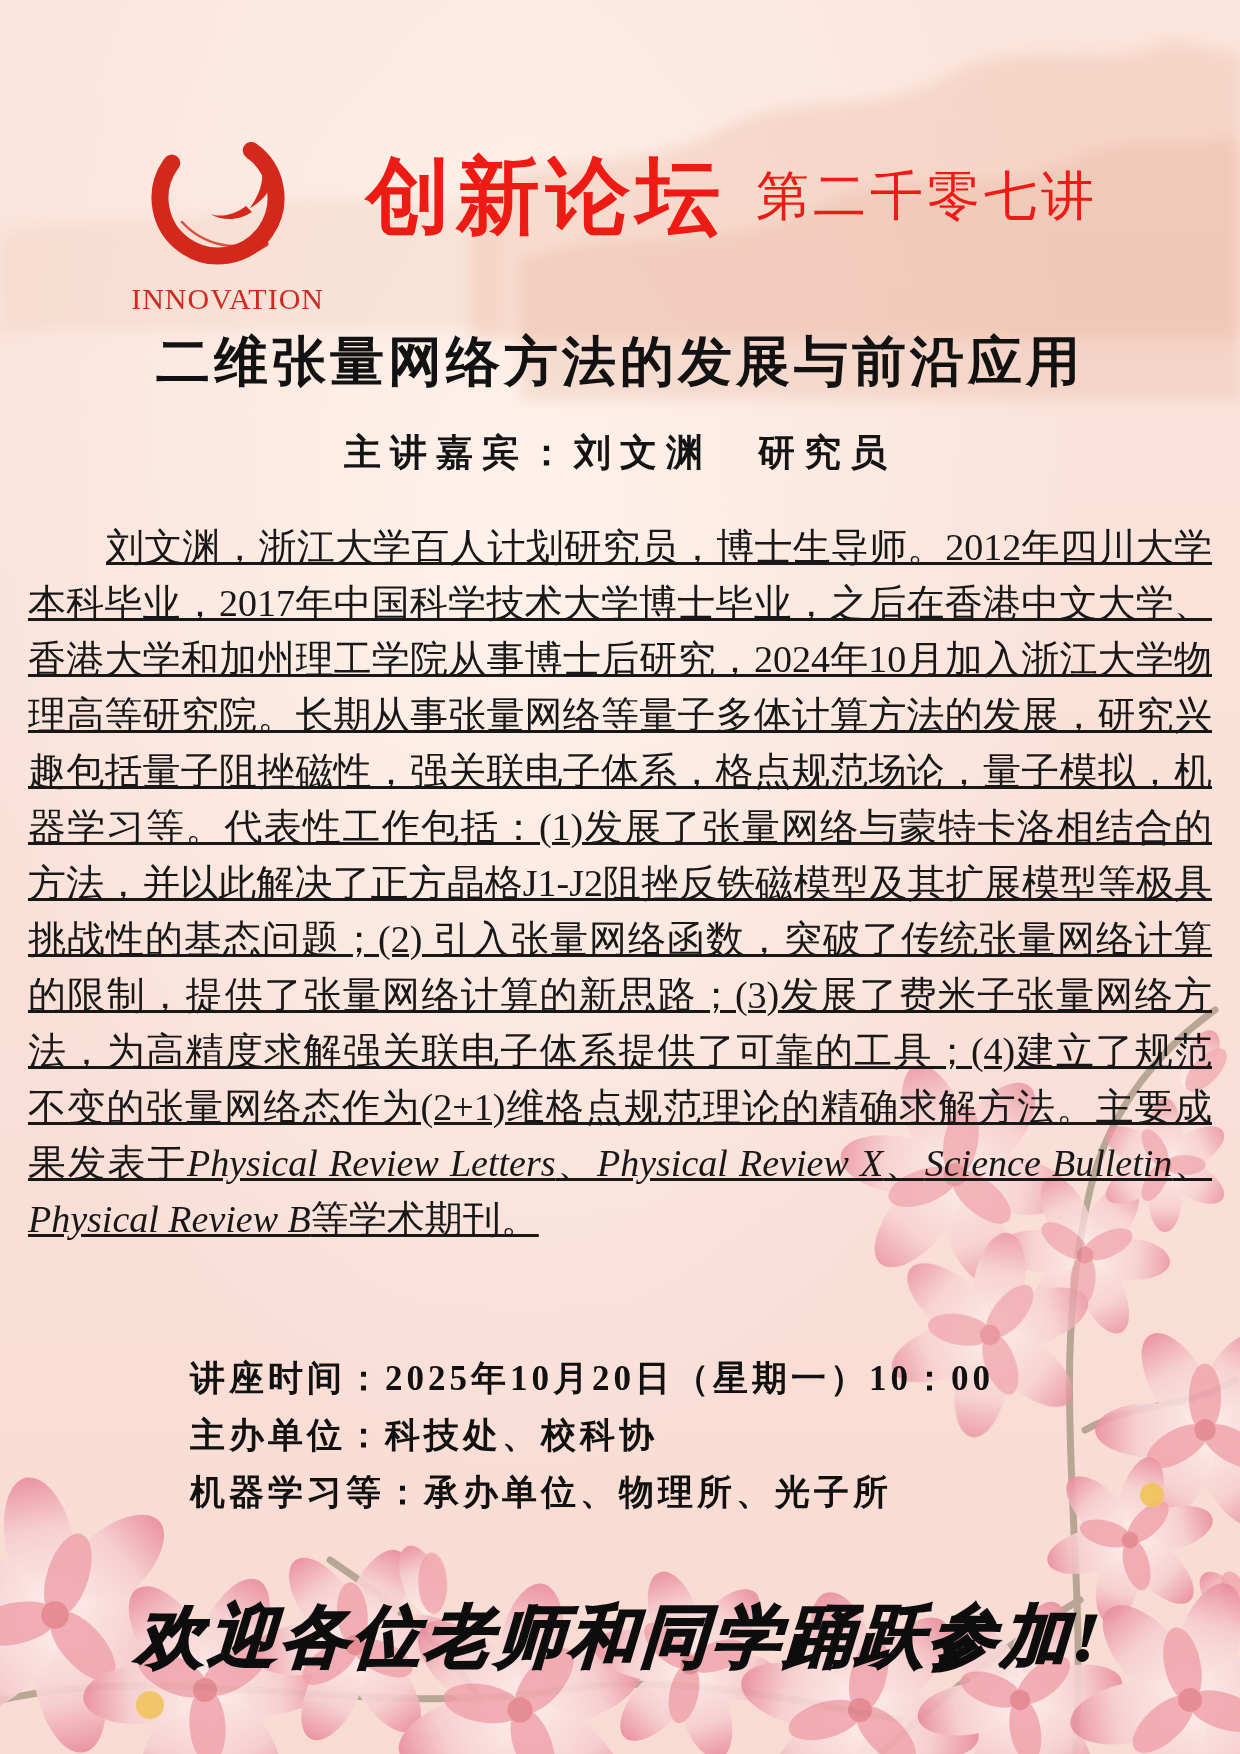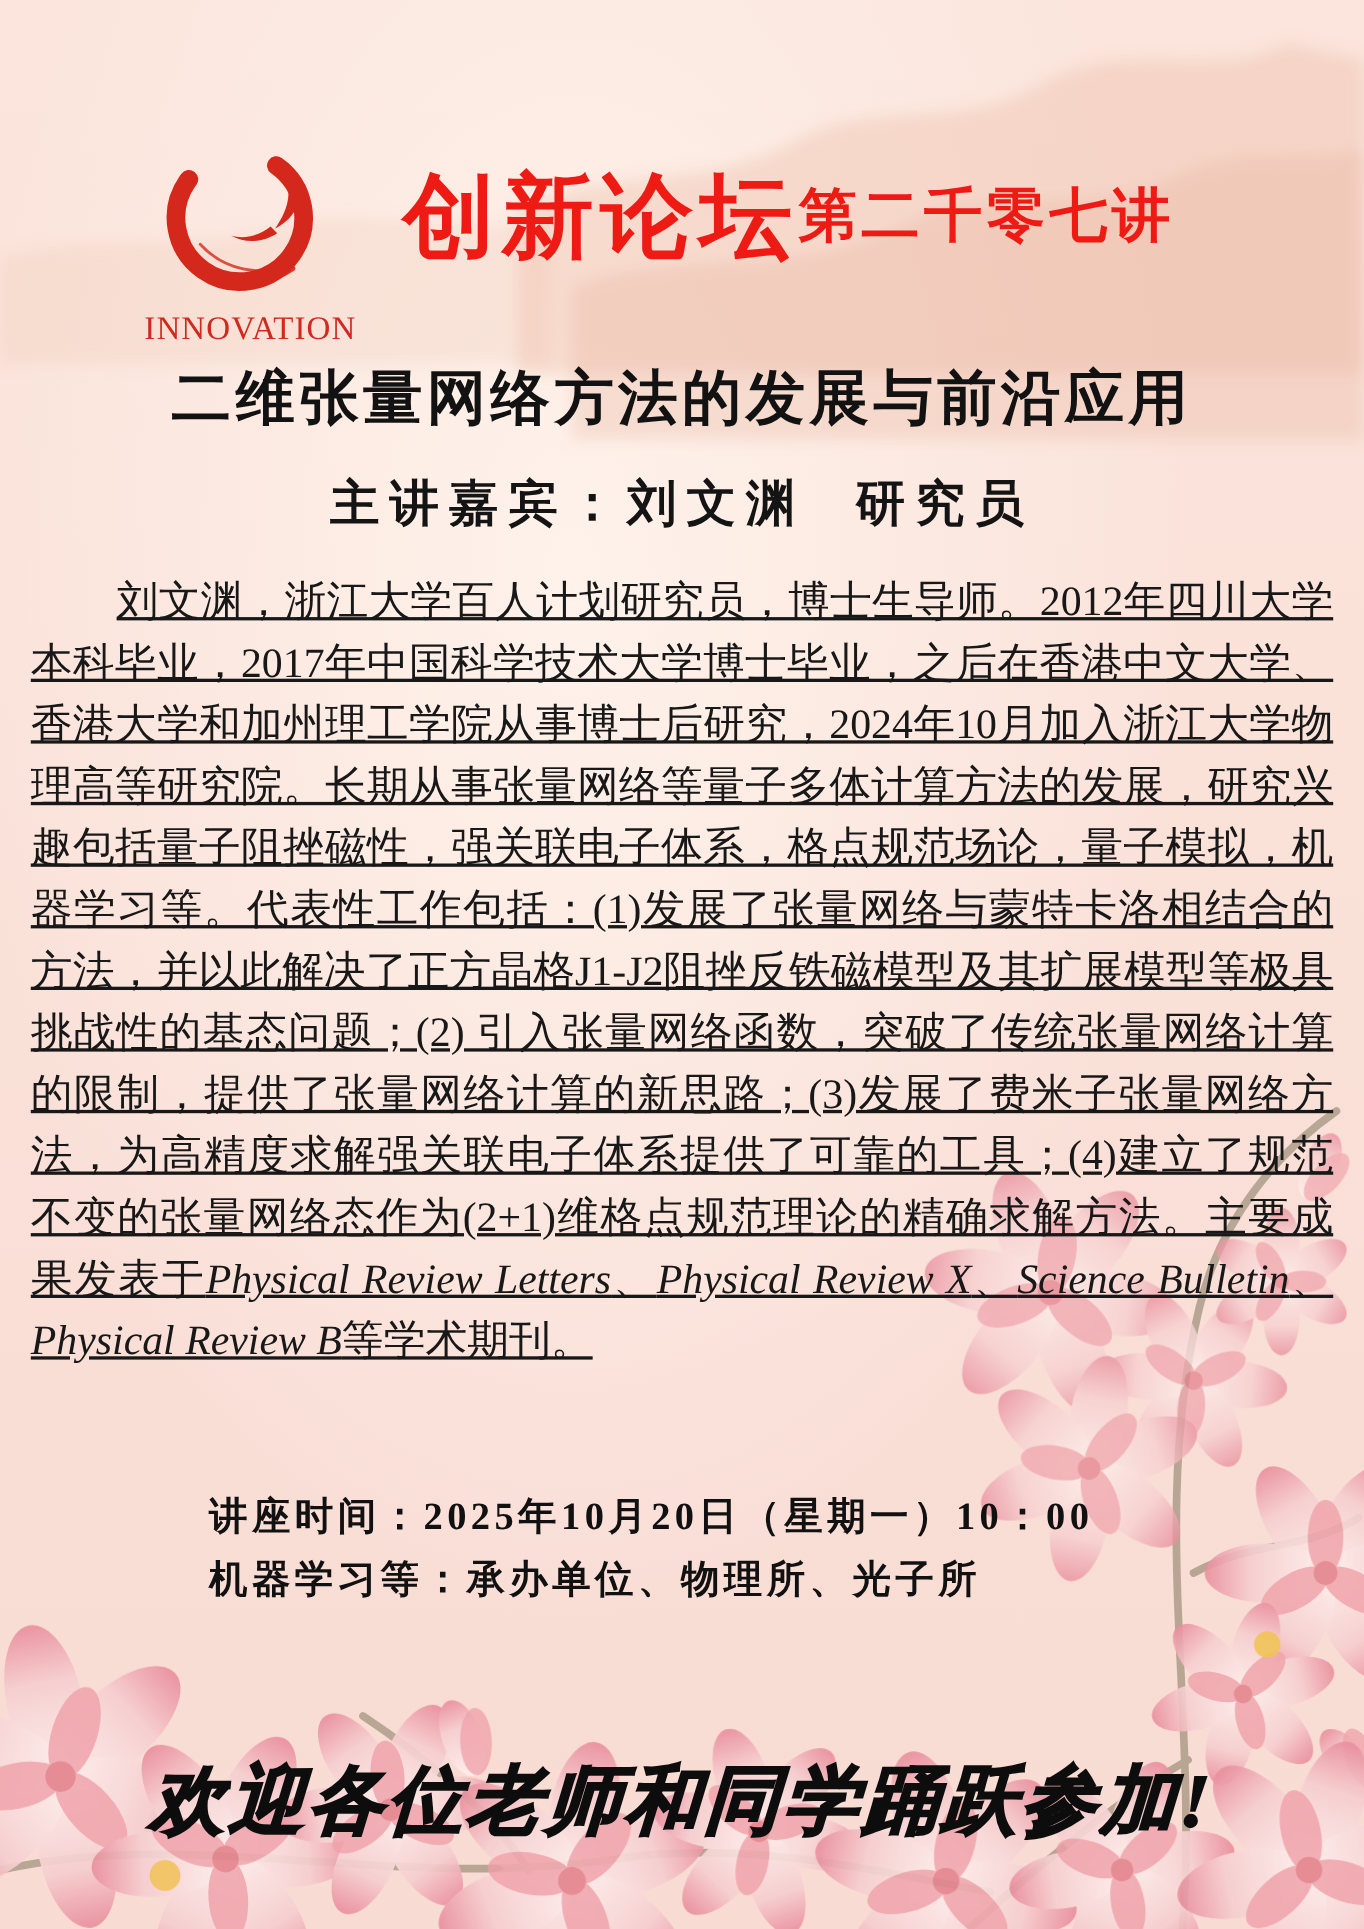--- a/index.html
+++ b/index.html
@@ -15,29 +15,29 @@
   }
   .bg-art{position:absolute;left:0;top:0;width:1240px;height:1754px;}
   .content{position:relative;z-index:2;width:100%;height:100%;}
 
   
   .logo{position:absolute;left:112px;top:122px;width:212px;text-align:center;}
   .logo-enso{display:block;margin:0 auto;}
   .logo-text{margin-top:2px;color:#cf2a21;font-size:30px;letter-spacing:1px;font-family:"Liberation Serif",serif;text-align:right;}
   .title-row{position:absolute;left:366px;top:140px;display:flex;align-items:center;white-space:nowrap;}
   .forum-title{font-family:"Liberation Sans","DejaVu Sans",sans-serif;font-weight:bold;font-size:84px;color:#ee1b15;letter-spacing:6px;}
-  .lecture-no{font-family:"Liberation Sans","DejaVu Sans",sans-serif;font-weight:bold;font-size:53px;color:#ee1b15;letter-spacing:4px;}
+  .lecture-no{font-family:"Liberation Sans","DejaVu Sans",sans-serif;font-weight:normal;font-size:53px;color:#ee1b15;margin-left:30px;letter-spacing:4px;}
 
   
   .main-title{position:absolute;top:326px;left:0;width:100%;text-align:center;
     font-size:54px;font-weight:bold;letter-spacing:4px;color:#121212;}
 
   
   .person-line{position:absolute;left:0;width:100%;text-align:center;
-    font-size:45px;font-weight:bold;letter-spacing:9px;color:#141414;white-space:nowrap;}
+    font-size:37px;font-weight:bold;letter-spacing:9px;color:#141414;white-space:nowrap;}
   .speaker-line{top:428px;}
   .host-line{top:481px;}
   .person-title{margin-left:46px;}
 
   
   .bio{position:absolute;top:519px;left:28px;right:28px;margin:0;
     font-size:38px;line-height:56px;text-align:justify;text-indent:78px;color:#181818;text-decoration:underline;}
   .journal{font-style:italic;font-family:"Liberation Serif","DejaVu Serif",serif;}
 
   
@@ -159,20 +159,23 @@
 
     <p class="bio">
       <span>刘文渊，浙江大学百人计划研究员，博士生导师。2012年四川大学本科毕业，2017年中国科学技术大学博士毕业，之后在香港中文大学、香港大学和加州理工学院从事博士后研究，2024年10月加入浙江大学物理高等研究院。长期从事张量网络等量子多体计算方法的发展，研究兴趣包括量子阻挫磁性，强关联电子体系，格点规范场论，量子模拟，机器学习等。代表性工作包括：(1)发展了张量网络与蒙特卡洛相结合的方法，并以此解决了正方晶格J1-J2阻挫反铁磁模型及其扩展模型等极具挑战性的基态问题；(2) 引入张量网络函数，突破了传统张量网络计算的限制，提供了张量网络计算的新思路；(3)发展了费米子张量网络方法，为高精度求解强关联电子体系提供了可靠的工具；(4)建立了规范不变的张量网络态作为(2+1)维格点规范理论的精确求解方法。主要成果发表于</span><span class="journal">Physical Review Letters</span><span>、</span><span class="journal">Physical Review X</span><span>、</span><span class="journal">Science Bulletin</span><span>、</span><span class="journal">Physical Review B</span><span>等学术期刊。</span>
     </p>
 
     <div class="details">
       <div class="detail-row">
         <span>讲座时间：</span><span>2025年10月20日（星期一）10：00</span>
       </div>
       <div class="detail-row">
+        <span>主办单位：</span><span>科技处、校科协</span>
+      </div>
+      <div class="detail-row">
         <span>机器学习等：</span><span>承办单位、物理所、光子所</span>
       </div>
     </div>
 
     <div class="footer">欢迎各位老师和同学踊跃参加!</div>
 
   </div>
 </div>
 
 </body></html>

